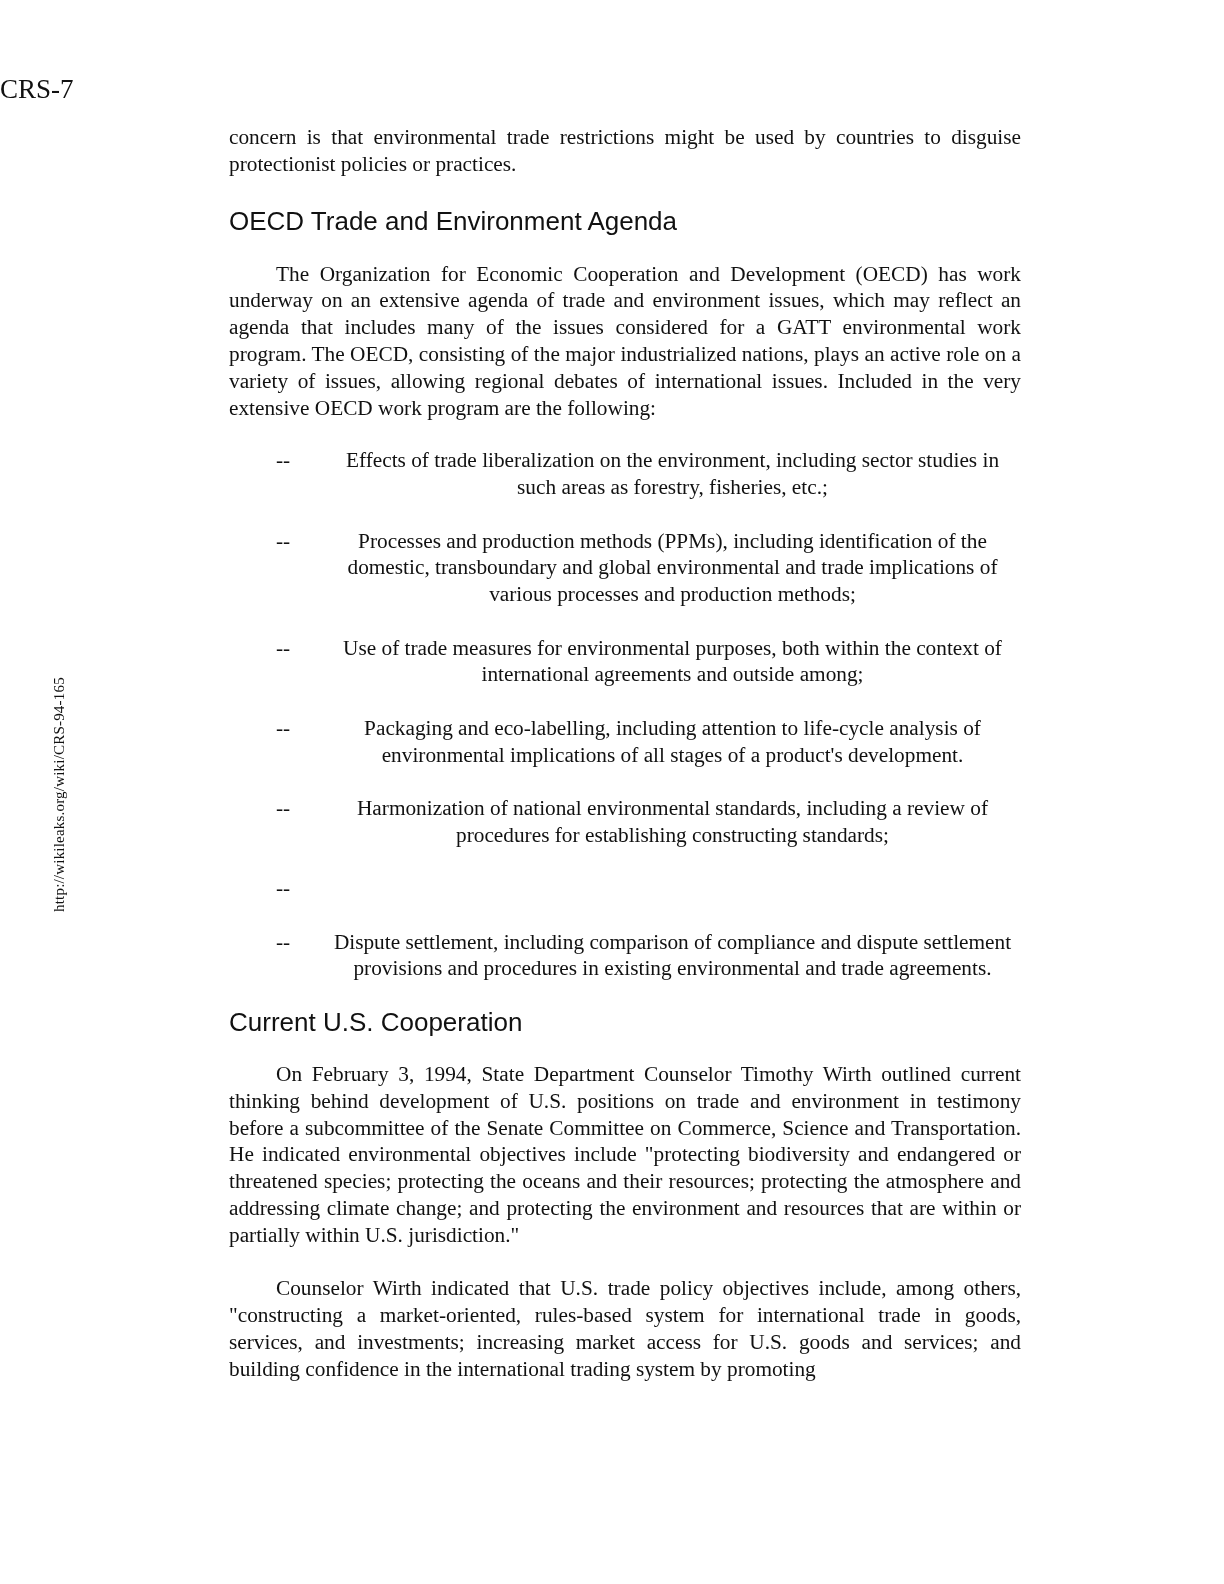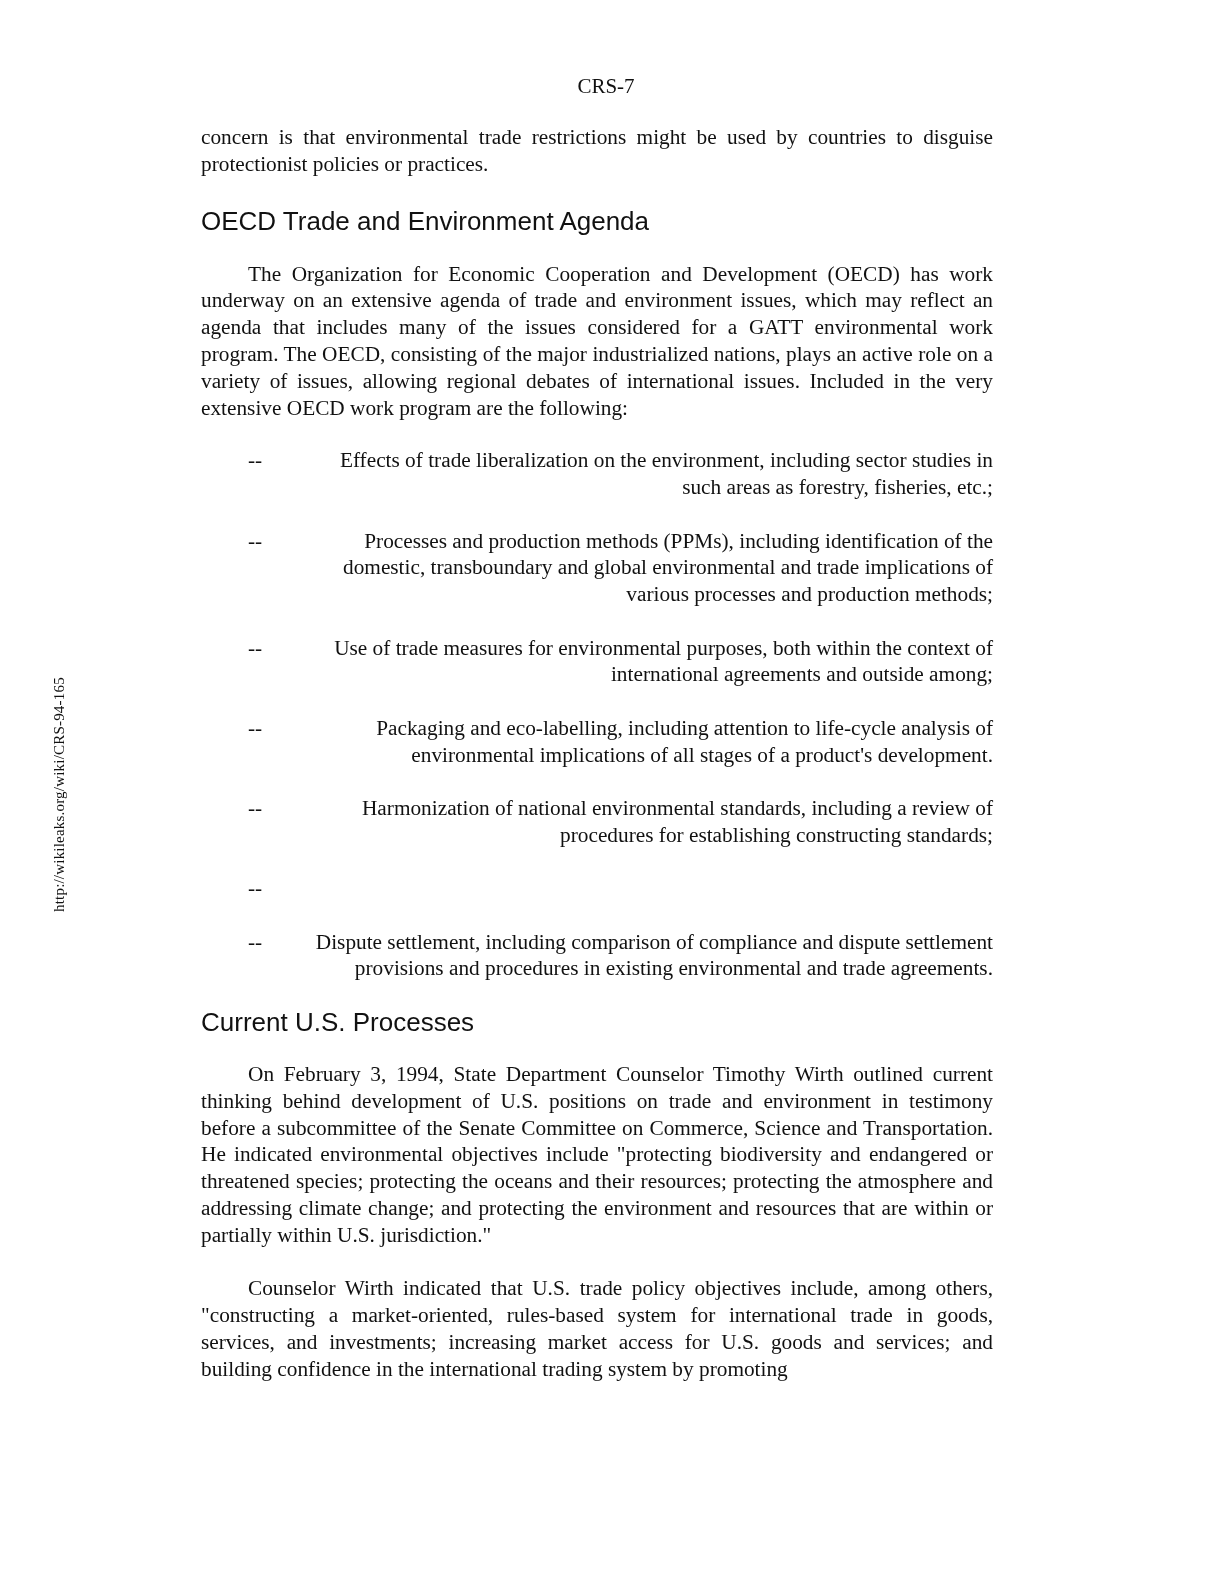--- a/index.html
+++ b/index.html
@@ -1,45 +1,45 @@
 <!DOCTYPE html>
 <html><head>
 <meta charset="utf-8">
 <style>
   html, body { margin: 0; padding: 0; background: #ffffff; }
   body {
     width: 1224px; height: 1584px; position: relative; overflow: hidden;
     font-family: "Liberation Serif", serif; color: #111;
   }
   .page-num {
-    position: absolute; top: 74px; left: 0; width: 1212px; text-align: center;
-    font-size: 21px;
+    position: absolute; top: 74px; left: 0; width: 1212px; text-align: left;
+    font-size: 27px;
   }
   .side-url {
     position: absolute; left: 51px; top: 912px;
     transform: rotate(-90deg); transform-origin: left top;
     font-size: 15px; white-space: nowrap; letter-spacing: 0.2px;
   }
   .content {
-    position: absolute; left: 201px; top: 124px; width: 792px;
+    position: absolute; left: 229px; top: 124px; width: 792px;
     font-size: 21.3px; line-height: 26.8px;
   }
   p { margin: 0; text-align: justify; }
   .indent { text-indent: 47px; }
   h2 {
     font-family: "Liberation Sans", sans-serif; font-weight: normal;
     font-size: 26px; margin: 0; line-height: 30px;
   }
   .h-oecd { margin-top: 28px; margin-bottom: 25px; }
   .h-us { margin-top: 25px; margin-bottom: 24px; }
   ul.bullets { list-style: none; margin: 26px 0 0 0; padding: 0; }
   ul.bullets li { display: flex; margin-bottom: 26.6px; }
   ul.bullets li:last-child { margin-bottom: 0; }
   .dash { width: 95px; flex: 0 0 95px; padding-left: 47px; box-sizing: border-box; }
-  .item-text { flex: 1; text-align: right; }
+  .item-text { flex: 1; text-align: center; }
   .gap { margin-top: 26.8px; }
 </style>
 </head>
 <body>
 
 <div class="page-num">CRS-7</div>
 
 <div class="side-url">http://wikileaks.org/wiki/CRS-94-165</div>
 
 <div class="content">
@@ -71,16 +71,16 @@
     </li>
     <li>
       <span class="dash">--</span>
     </li>
     <li>
       <span class="dash">--</span>
       <span class="item-text">Dispute settlement, including comparison of compliance and dispute settlement provisions and procedures in existing environmental and trade agreements.</span>
     </li>
   </ul>
 
-  <h2 class="h-us">Current U.S. Processes</h2>
+  <h2 class="h-us">Current U.S. Cooperation</h2>
   <p class="indent">On February 3, 1994, State Department Counselor Timothy Wirth outlined current thinking behind development of U.S. positions on trade and environment in testimony before a subcommittee of the Senate Committee on Commerce, Science and Transportation. He indicated environmental objectives include "protecting biodiversity and endangered or threatened species; protecting the oceans and their resources; protecting the atmosphere and addressing climate change; and protecting the environment and resources that are within or partially within U.S. jurisdiction."</p>
   <p class="indent gap">Counselor Wirth indicated that U.S. trade policy objectives include, among others, "constructing a market-oriented, rules-based system for international trade in goods, services, and investments; increasing market access for U.S. goods and services; and building confidence in the international trading system by promoting</p>
 </div>
 
 </body></html>

